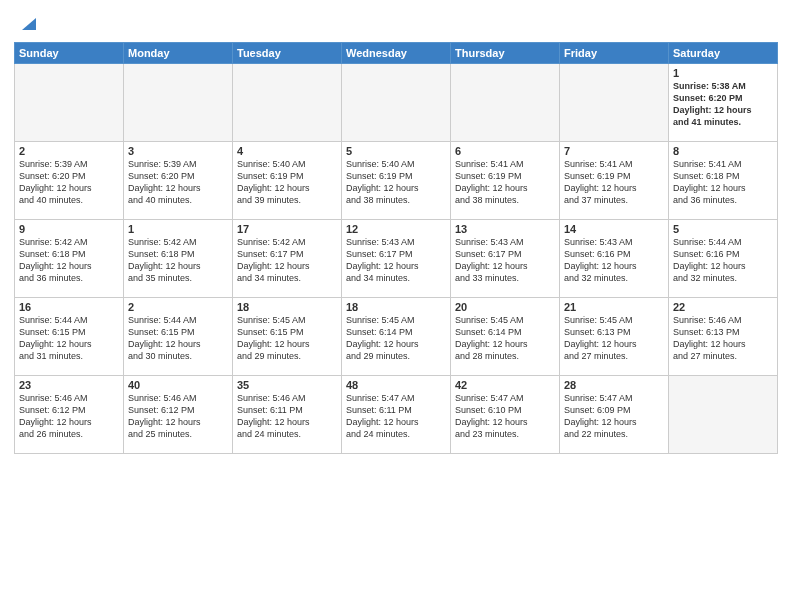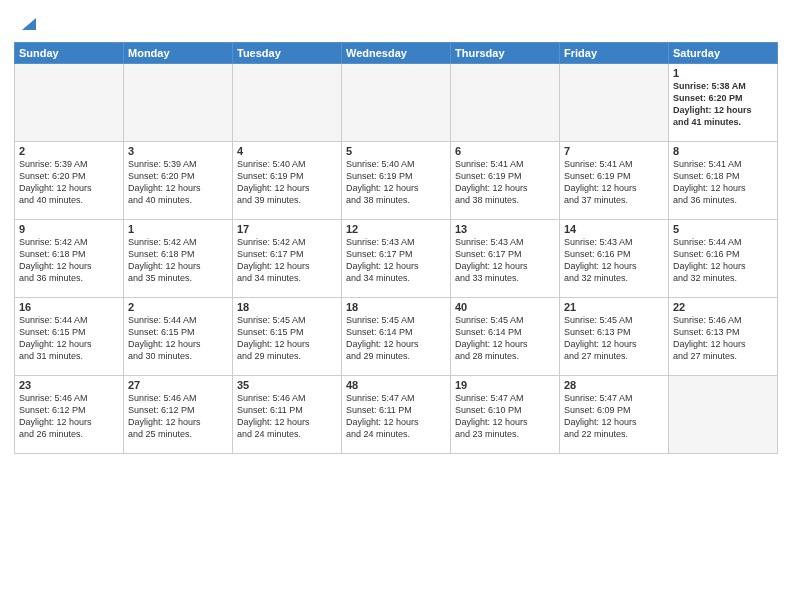--- a/index.html
+++ b/index.html
@@ -262,21 +262,21 @@
 and 29 minutes.</div>
           </td>
           <td>
             <span class="day-number">18</span>
             <div class="day-info" style="white-space: pre-line;">Sunrise: 5:45 AM
 Sunset: 6:14 PM
 Daylight: 12 hours
 and 29 minutes.</div>
           </td>
           <td>
-            <span class="day-number">40</span>
+            <span class="day-number">20</span>
             <div class="day-info" style="white-space: pre-line;">Sunrise: 5:45 AM
 Sunset: 6:14 PM
 Daylight: 12 hours
 and 28 minutes.</div>
           </td>
           <td>
             <span class="day-number">21</span>
             <div class="day-info" style="white-space: pre-line;">Sunrise: 5:45 AM
 Sunset: 6:13 PM
 Daylight: 12 hours
@@ -292,42 +292,42 @@
         </tr>
         <tr>
           <td>
             <span class="day-number">23</span>
             <div class="day-info" style="white-space: pre-line;">Sunrise: 5:46 AM
 Sunset: 6:12 PM
 Daylight: 12 hours
 and 26 minutes.</div>
           </td>
           <td>
-            <span class="day-number">27</span>
+            <span class="day-number">40</span>
             <div class="day-info" style="white-space: pre-line;">Sunrise: 5:46 AM
 Sunset: 6:12 PM
 Daylight: 12 hours
 and 25 minutes.</div>
           </td>
           <td>
             <span class="day-number">35</span>
             <div class="day-info" style="white-space: pre-line;">Sunrise: 5:46 AM
 Sunset: 6:11 PM
 Daylight: 12 hours
 and 24 minutes.</div>
           </td>
           <td>
             <span class="day-number">48</span>
             <div class="day-info" style="white-space: pre-line;">Sunrise: 5:47 AM
 Sunset: 6:11 PM
 Daylight: 12 hours
 and 24 minutes.</div>
           </td>
           <td>
-            <span class="day-number">19</span>
+            <span class="day-number">42</span>
             <div class="day-info" style="white-space: pre-line;">Sunrise: 5:47 AM
 Sunset: 6:10 PM
 Daylight: 12 hours
 and 23 minutes.</div>
           </td>
           <td>
             <span class="day-number">28</span>
             <div class="day-info" style="white-space: pre-line;">Sunrise: 5:47 AM
 Sunset: 6:09 PM
 Daylight: 12 hours

